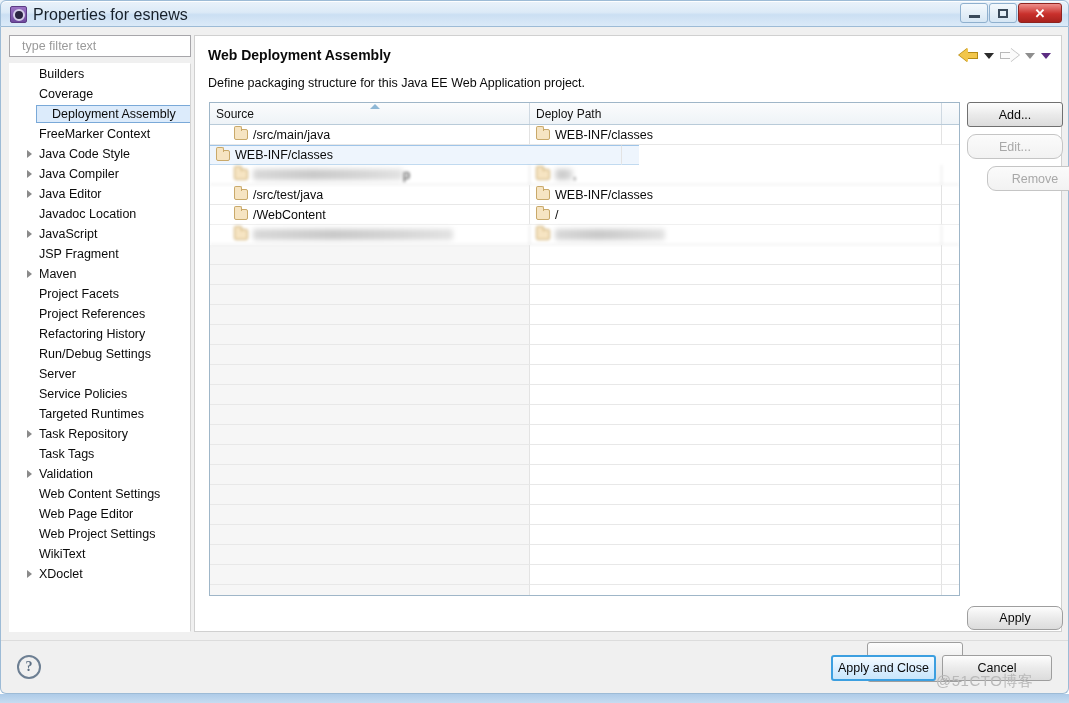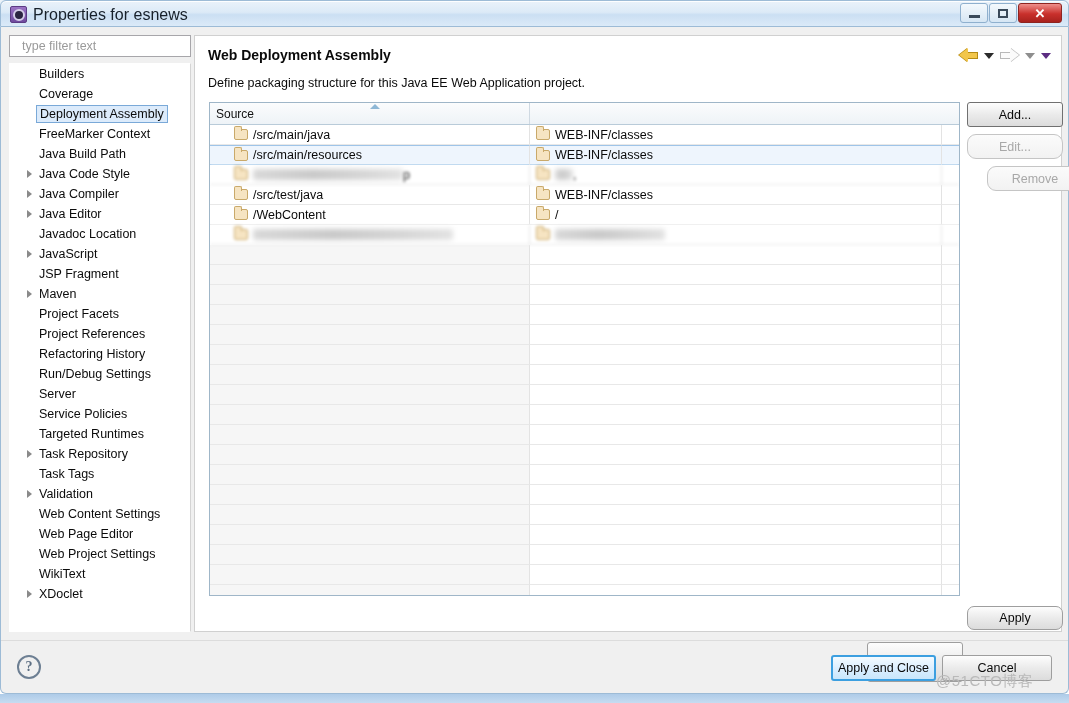--- a/index.html
+++ b/index.html
@@ -133,21 +133,21 @@
     position: absolute; left: 17px; top: 6px;
     width: 0; height: 0;
     border-left: 5px solid #8a8a8a;
     border-top: 4px solid transparent;
     border-bottom: 4px solid transparent;
   }
   .tree-label { margin-left: 13px; }
   .tree-item.selected .tree-label {
     background: #dcebfb;
     border: 1px solid #7aa9d8;
-    padding: 0 3px;
+    padding: 0 15px;
     margin-left: 10px;
     line-height: 16px;
   }
 
   
   #content {
     position: absolute; left: 193px; top: 8px;
     width: 868px; height: 597px;
     background: #ffffff;
     border: 1px solid #d0d0d0;
@@ -360,23 +360,20 @@
             <span class="tree-label">Builders</span>
           </div>
           <div class="tree-item">
             <span class="tree-label">Coverage</span>
           </div>
           <div class="tree-item selected">
             <span class="tree-label">Deployment Assembly</span>
           </div>
           <div class="tree-item">
             <span class="tree-label">FreeMarker Context</span>
-          </div>
-          <div class="tree-item">
-            <span class="tree-label">Java Build Path</span>
           </div>
           <div class="tree-item">
             <div class="tree-arrow"></div>
             <span class="tree-label">Java Code Style</span>
           </div>
           <div class="tree-item">
             <div class="tree-arrow"></div>
             <span class="tree-label">Java Compiler</span>
           </div>
           <div class="tree-item">
@@ -463,40 +460,37 @@
         </div>
         <div class="caret gray"></div>
         <div class="caret purple"></div>
       </div>
 
       <div id="content-desc">Define packaging structure for this Java EE Web Application project.</div>
 
       <div id="table-wrap">
         <div id="table-head">
           <div class="th th-source">Source</div>
+          <div class="th th-deploy">Deploy Path</div>
           <div class="th th-extra"></div>
           <div id="sort-indicator"></div>
         </div>
         <div id="table-body">
             <div class="tbl-row data">
               <div class="cell cell-source">
                 <span class="folder"></span>
                 <span>/src/main/java</span>
               </div>
               <div class="cell cell-deploy">
                 <span class="folder"></span>
                 <span>WEB-INF/classes</span>
               </div>
               <div class="cell cell-extra"></div>
             </div>
             <div class="tbl-row data selected">
-              <div class="cell cell-source">
-                <span class="folder"></span>
-                <span>/src/main/resources</span>
-              </div>
               <div class="cell cell-deploy">
                 <span class="folder"></span>
                 <span>WEB-INF/classes</span>
               </div>
               <div class="cell cell-extra"></div>
             </div>
             <div class="tbl-row data row-blur">
               <div class="cell cell-source">
                 <span class="folder"></span>
                 <span class="redacted" style="width: 150px;"></span>

